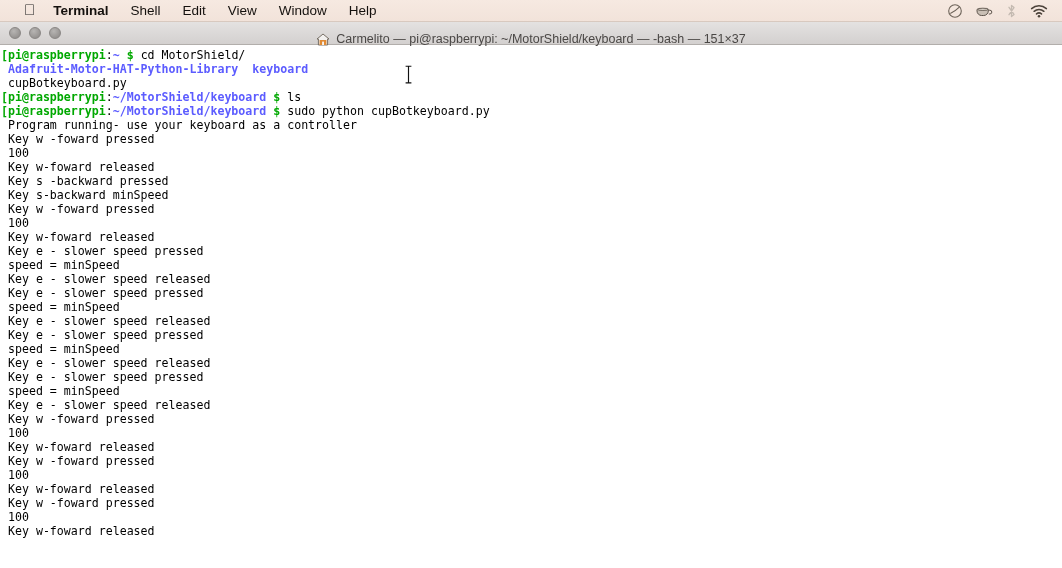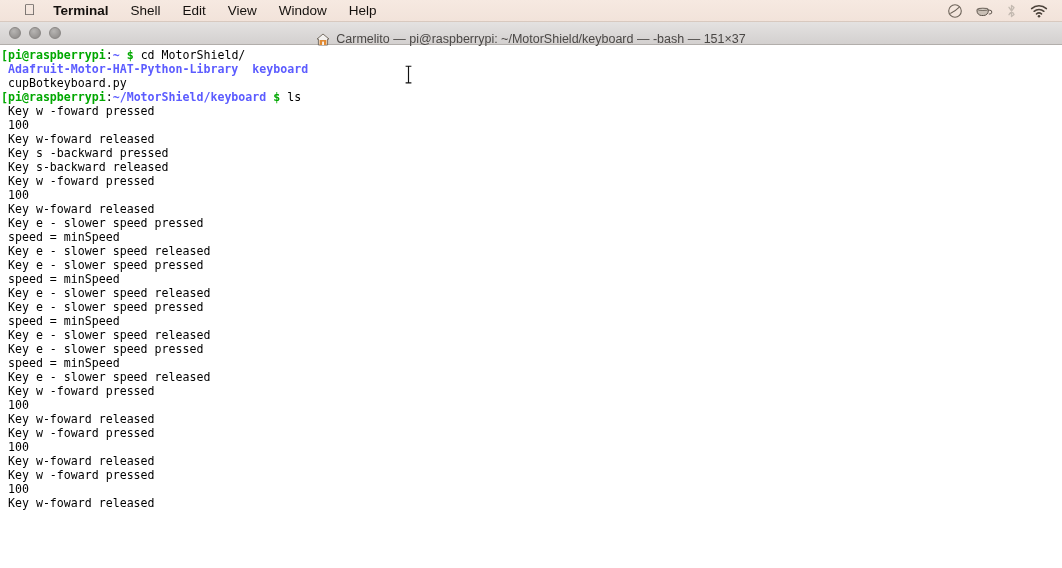--- a/index.html
+++ b/index.html
@@ -207,25 +207,27 @@
       <span>Carmelito — pi@raspberrypi: ~/MotorShield/keyboard — -bash — 151×37</span>
     </div>
   </div>
 
   <div id="terminal">
 
   <div class="row"><span class="c-green">[</span><span class="c-green">pi@raspberrypi</span><span class="c-plain">:</span><span class="c-blue">~</span><span class="c-green"> $ </span><span class="c-plain">cd MotorShield/</span></div>
       <div class="row"><span class="c-dirblue"> Adafruit-Motor-HAT-Python-Library  keyboard</span></div>
       <div class="row"><span class="c-plain"> cupBotkeyboard.py</span></div>
       <div class="row"><span class="c-green">[</span><span class="c-green">pi@raspberrypi</span><span class="c-plain">:</span><span class="c-blue">~/MotorShield/keyboard</span><span class="c-green"> $ </span><span class="c-plain">ls</span></div>
+      <div class="row"><span class="c-green">[</span><span class="c-green">pi@raspberrypi</span><span class="c-plain">:</span><span class="c-blue">~/MotorShield/keyboard</span><span class="c-green"> $ </span><span class="c-plain">sudo python cupBotkeyboard.py</span></div>
+      <div class="row"><span class="c-plain"> Program running- use your keyboard as a controller</span></div>
       <div class="row"><span class="c-plain"> Key w -foward pressed</span></div>
       <div class="row"><span class="c-plain"> 100</span></div>
       <div class="row"><span class="c-plain"> Key w-foward released</span></div>
       <div class="row"><span class="c-plain"> Key s -backward pressed</span></div>
-      <div class="row"><span class="c-plain"> Key s-backward released</span></div>
+      <div class="row"><span class="c-plain"> Key s-backward minSpeed</span></div>
       <div class="row"><span class="c-plain"> Key w -foward pressed</span></div>
       <div class="row"><span class="c-plain"> 100</span></div>
       <div class="row"><span class="c-plain"> Key w-foward released</span></div>
       <div class="row"><span class="c-plain"> Key e - slower speed pressed</span></div>
       <div class="row"><span class="c-plain"> speed = minSpeed</span></div>
       <div class="row"><span class="c-plain"> Key e - slower speed released</span></div>
       <div class="row"><span class="c-plain"> Key e - slower speed pressed</span></div>
       <div class="row"><span class="c-plain"> speed = minSpeed</span></div>
       <div class="row"><span class="c-plain"> Key e - slower speed released</span></div>
       <div class="row"><span class="c-plain"> Key e - slower speed pressed</span></div>

